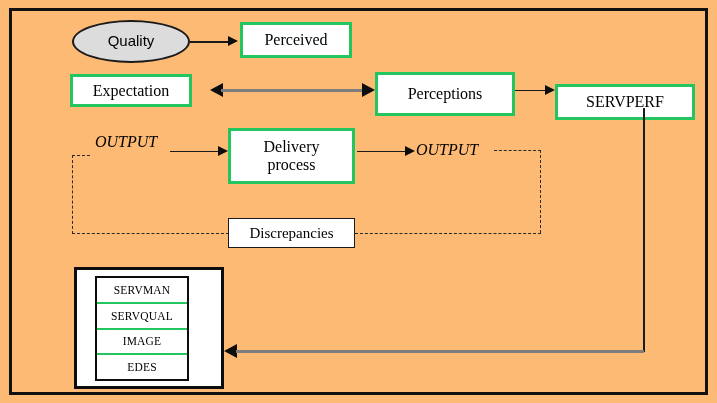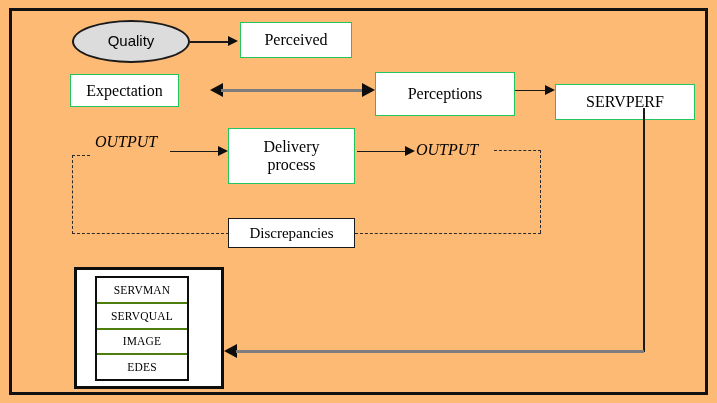--- a/index.html
+++ b/index.html
@@ -29,21 +29,21 @@
     box-sizing: border-box;
     display: flex;
     align-items: center;
     justify-content: center;
     text-align: center;
     background: #ffffff;
     color: #000000;
     line-height: 1.12;
   }
   .box-thick {
-    border: 1px solid #22c55e;
+    border: 3px solid #22c55e;
   }
   .box-thin {
     border: 1.5px solid #1a1a1a;
   }
   .ellipse {
     border: 2px solid #1a1a1a;
     border-radius: 50%;
     background: #dcdcdc;
     font-family: "Liberation Sans", sans-serif;
   }
@@ -108,21 +108,21 @@
     border: 2.5px solid #0d0d0d;
     background: #ffffff;
     display: flex;
     flex-direction: column;
   }
   .stack-row {
     flex: 1 1 0;
     display: flex;
     align-items: center;
     justify-content: center;
-    border-bottom: 2px solid #4d7c0f;
+    border-bottom: 2px solid #22c55e;
     font-size: 11.5px;
     letter-spacing: 0.2px;
     color: #000000;
   }
   .stack-row:last-child { border-bottom: none; border-radius: 6px; }
 </style>
 </head>
 <body>
 
 <div id="canvas">
@@ -133,21 +133,21 @@
     <span>Quality</span>
   </div>
 
   <div class="line-h" style="left:190px; top:41px; width:38px;"></div>
   <div class="arrowhead ah-right" style="left:228px; top:36px;"></div>
 
   <div class="node box-thick" style="left:240px; top:22px; width:112px; height:36px; font-size:16px;">
     <span>Perceived</span>
   </div>
 
-  <div class="node box-thick" style="left:70px; top:74px; width:109px; height:33px; font-size:16px;">
+  <div class="node box-thick" style="left:70px; top:74px; width:122px; height:33px; font-size:16px;">
     <span>Expectation</span>
   </div>
 
   <div class="arrowhead ah-left-lg" style="left:210px; top:83px;"></div>
   <div class="gray-h" style="left:221px; top:88.5px; width:142px;"></div>
   <div class="arrowhead ah-right-lg" style="left:362px; top:83px;"></div>
 
   <div class="node box-thick" style="left:375px; top:72px; width:140px; height:44px; font-size:16px;">
     <span>Perceptions</span>
   </div>

